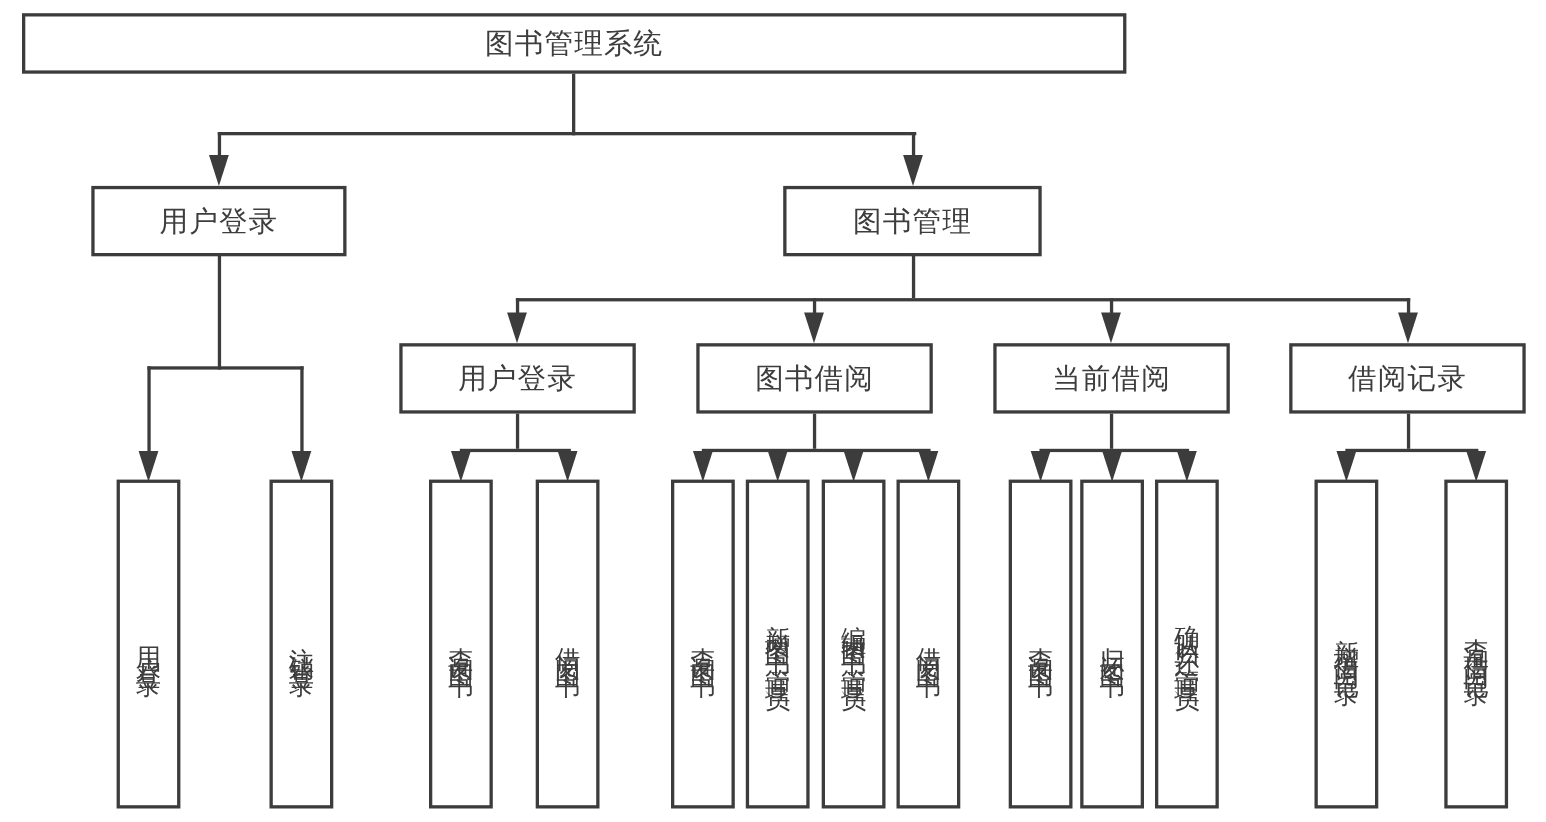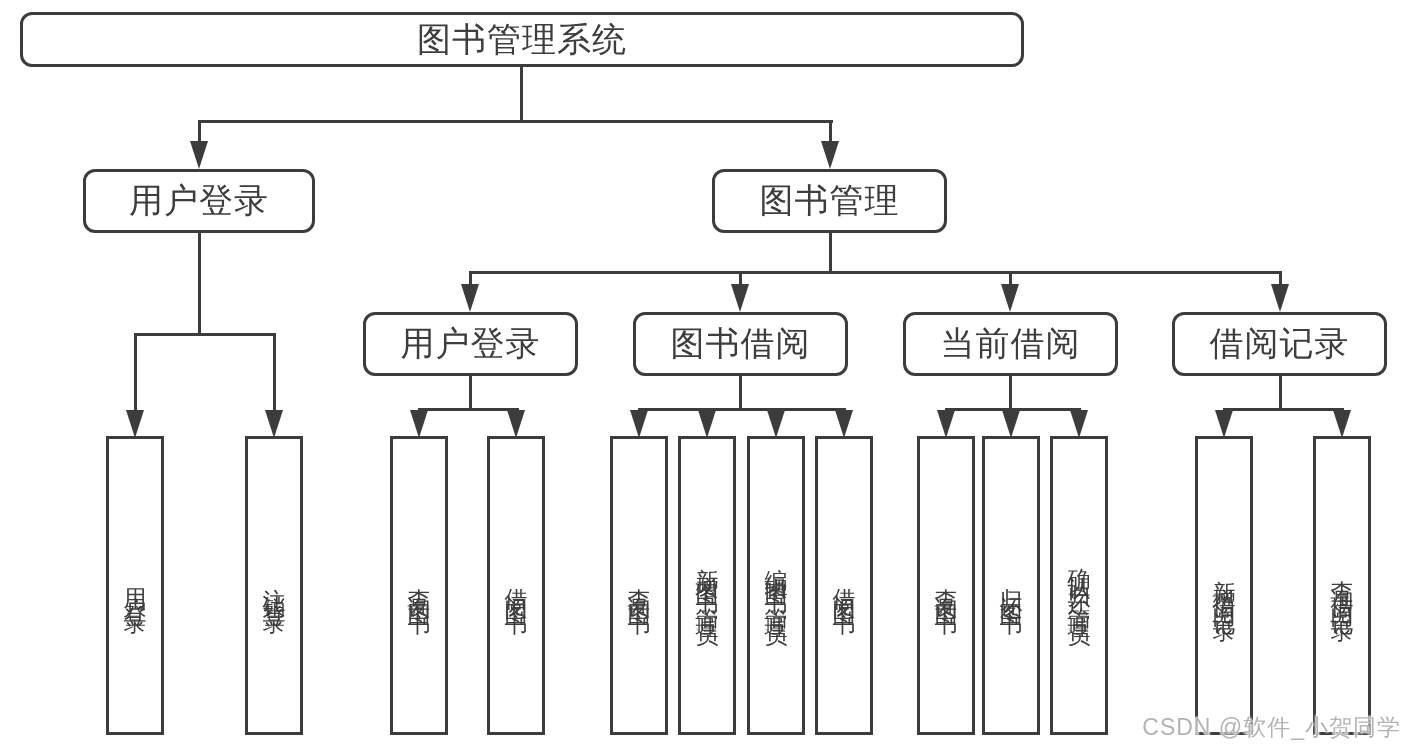--- a/index.html
+++ b/index.html
@@ -20,21 +20,21 @@
   .canvas { position: absolute; left: 0; top: 0; width: 1405px; height: 747px; }
 
   
   .box {
     position: absolute;
     border: 3px solid var(--line);
     background: var(--background);
     display: flex; align-items: center; justify-content: center;
     color: var(--text);
   }
-  .hbox { font-size: 34px; letter-spacing: 1px; border-radius: 12px; }
+  .hbox { font-size: 26px; letter-spacing: 1px; }
   .root  { left: 20px;  top: 12px;  width: 1004px; height: 55px; }
   .lvl2a { left: 83px;  top: 169px; width: 232px;  height: 64px; }
   .lvl2b { left: 712px; top: 169px; width: 235px;  height: 64px; }
   .lvl3  { top: 312px; width: 215px; height: 64px; }
   .g1 { left: 363px; }  .g2 { left: 633px; }  .g3 { left: 903px; }  .g4 { left: 1172px; }
 
   .leaf { top: 436px; width: 58px; height: 299px; }
   .leaf span {
     writing-mode: vertical-rl;
     text-orientation: mixed;
@@ -178,15 +178,14 @@
   <div class="hl" style="left:945px; top:408px; width:136px"></div>
   <div class="arrow" style="left:937px;  top:410px"></div>
   <div class="arrow" style="left:1002px; top:410px"></div>
   <div class="arrow" style="left:1070px; top:410px"></div>
 
   <div class="vl" style="left:1279px; top:376px; height:32px"></div>
   <div class="hl" style="left:1223px; top:408px; width:121px"></div>
   <div class="arrow" style="left:1215px; top:410px"></div>
   <div class="arrow" style="left:1333px; top:410px"></div>
 
-  <div class="watermark">CSDN @软件_小贺同学</div>
 
 </div>
 
 </body></html>

